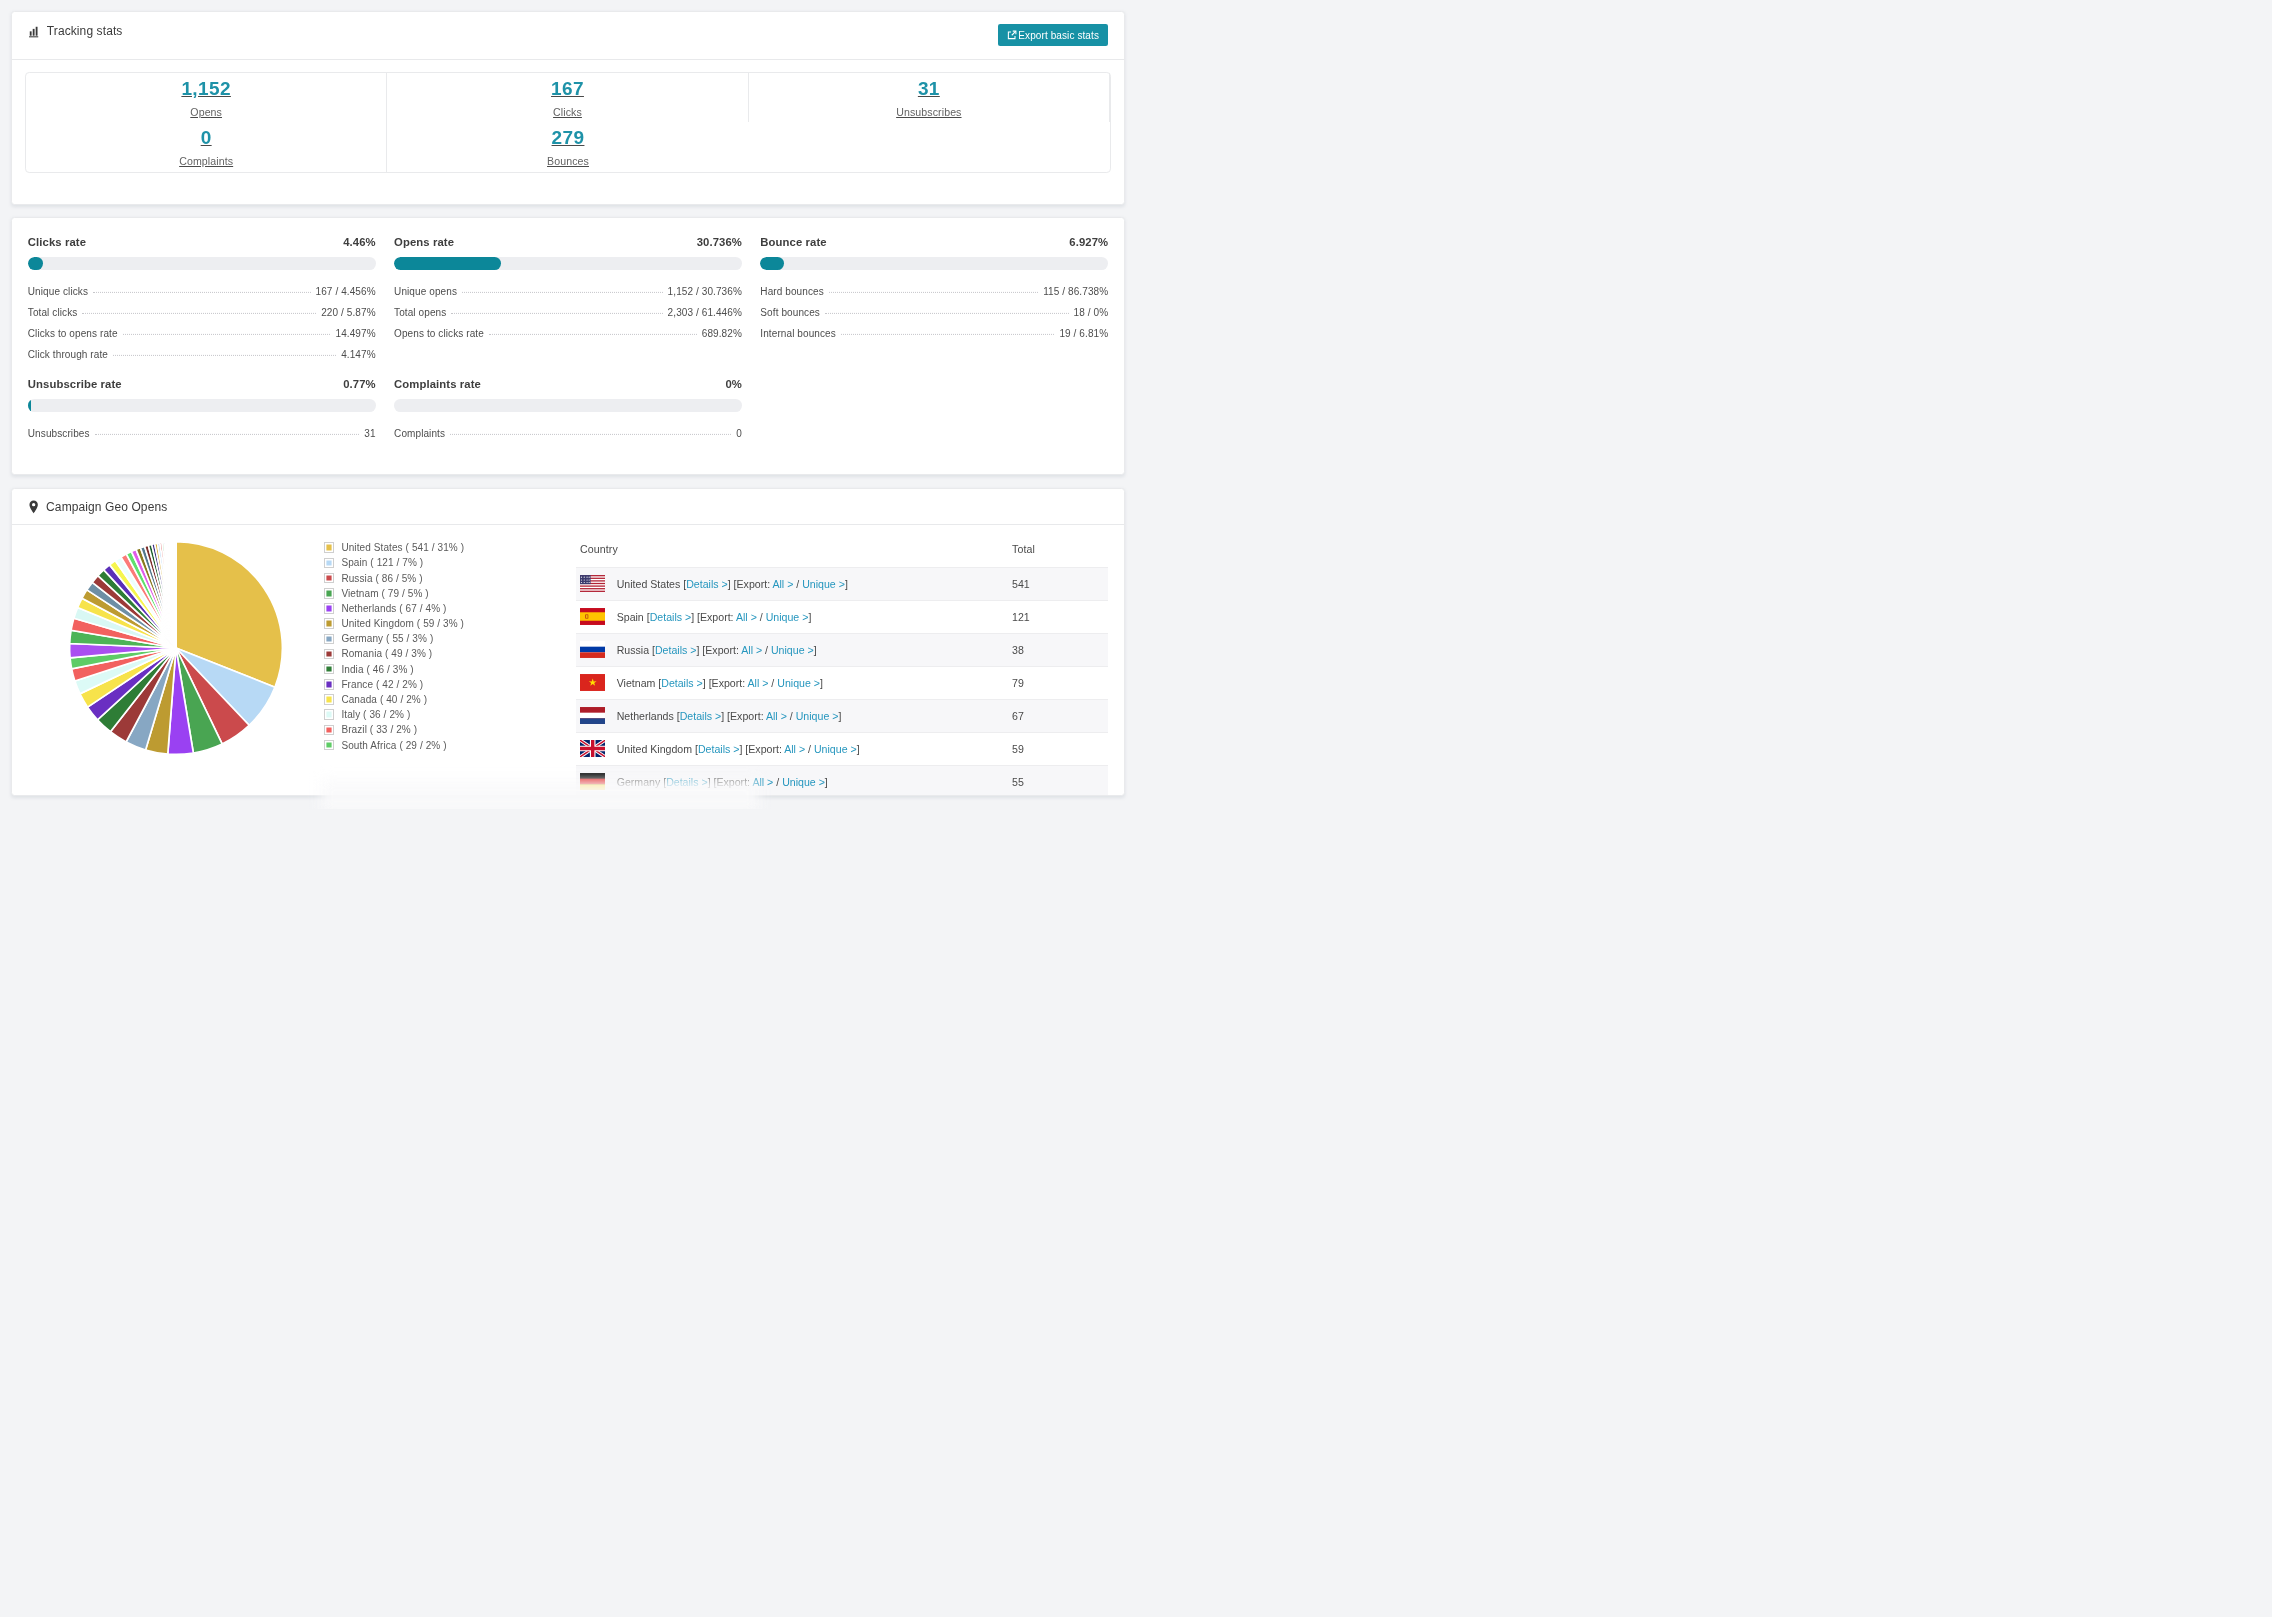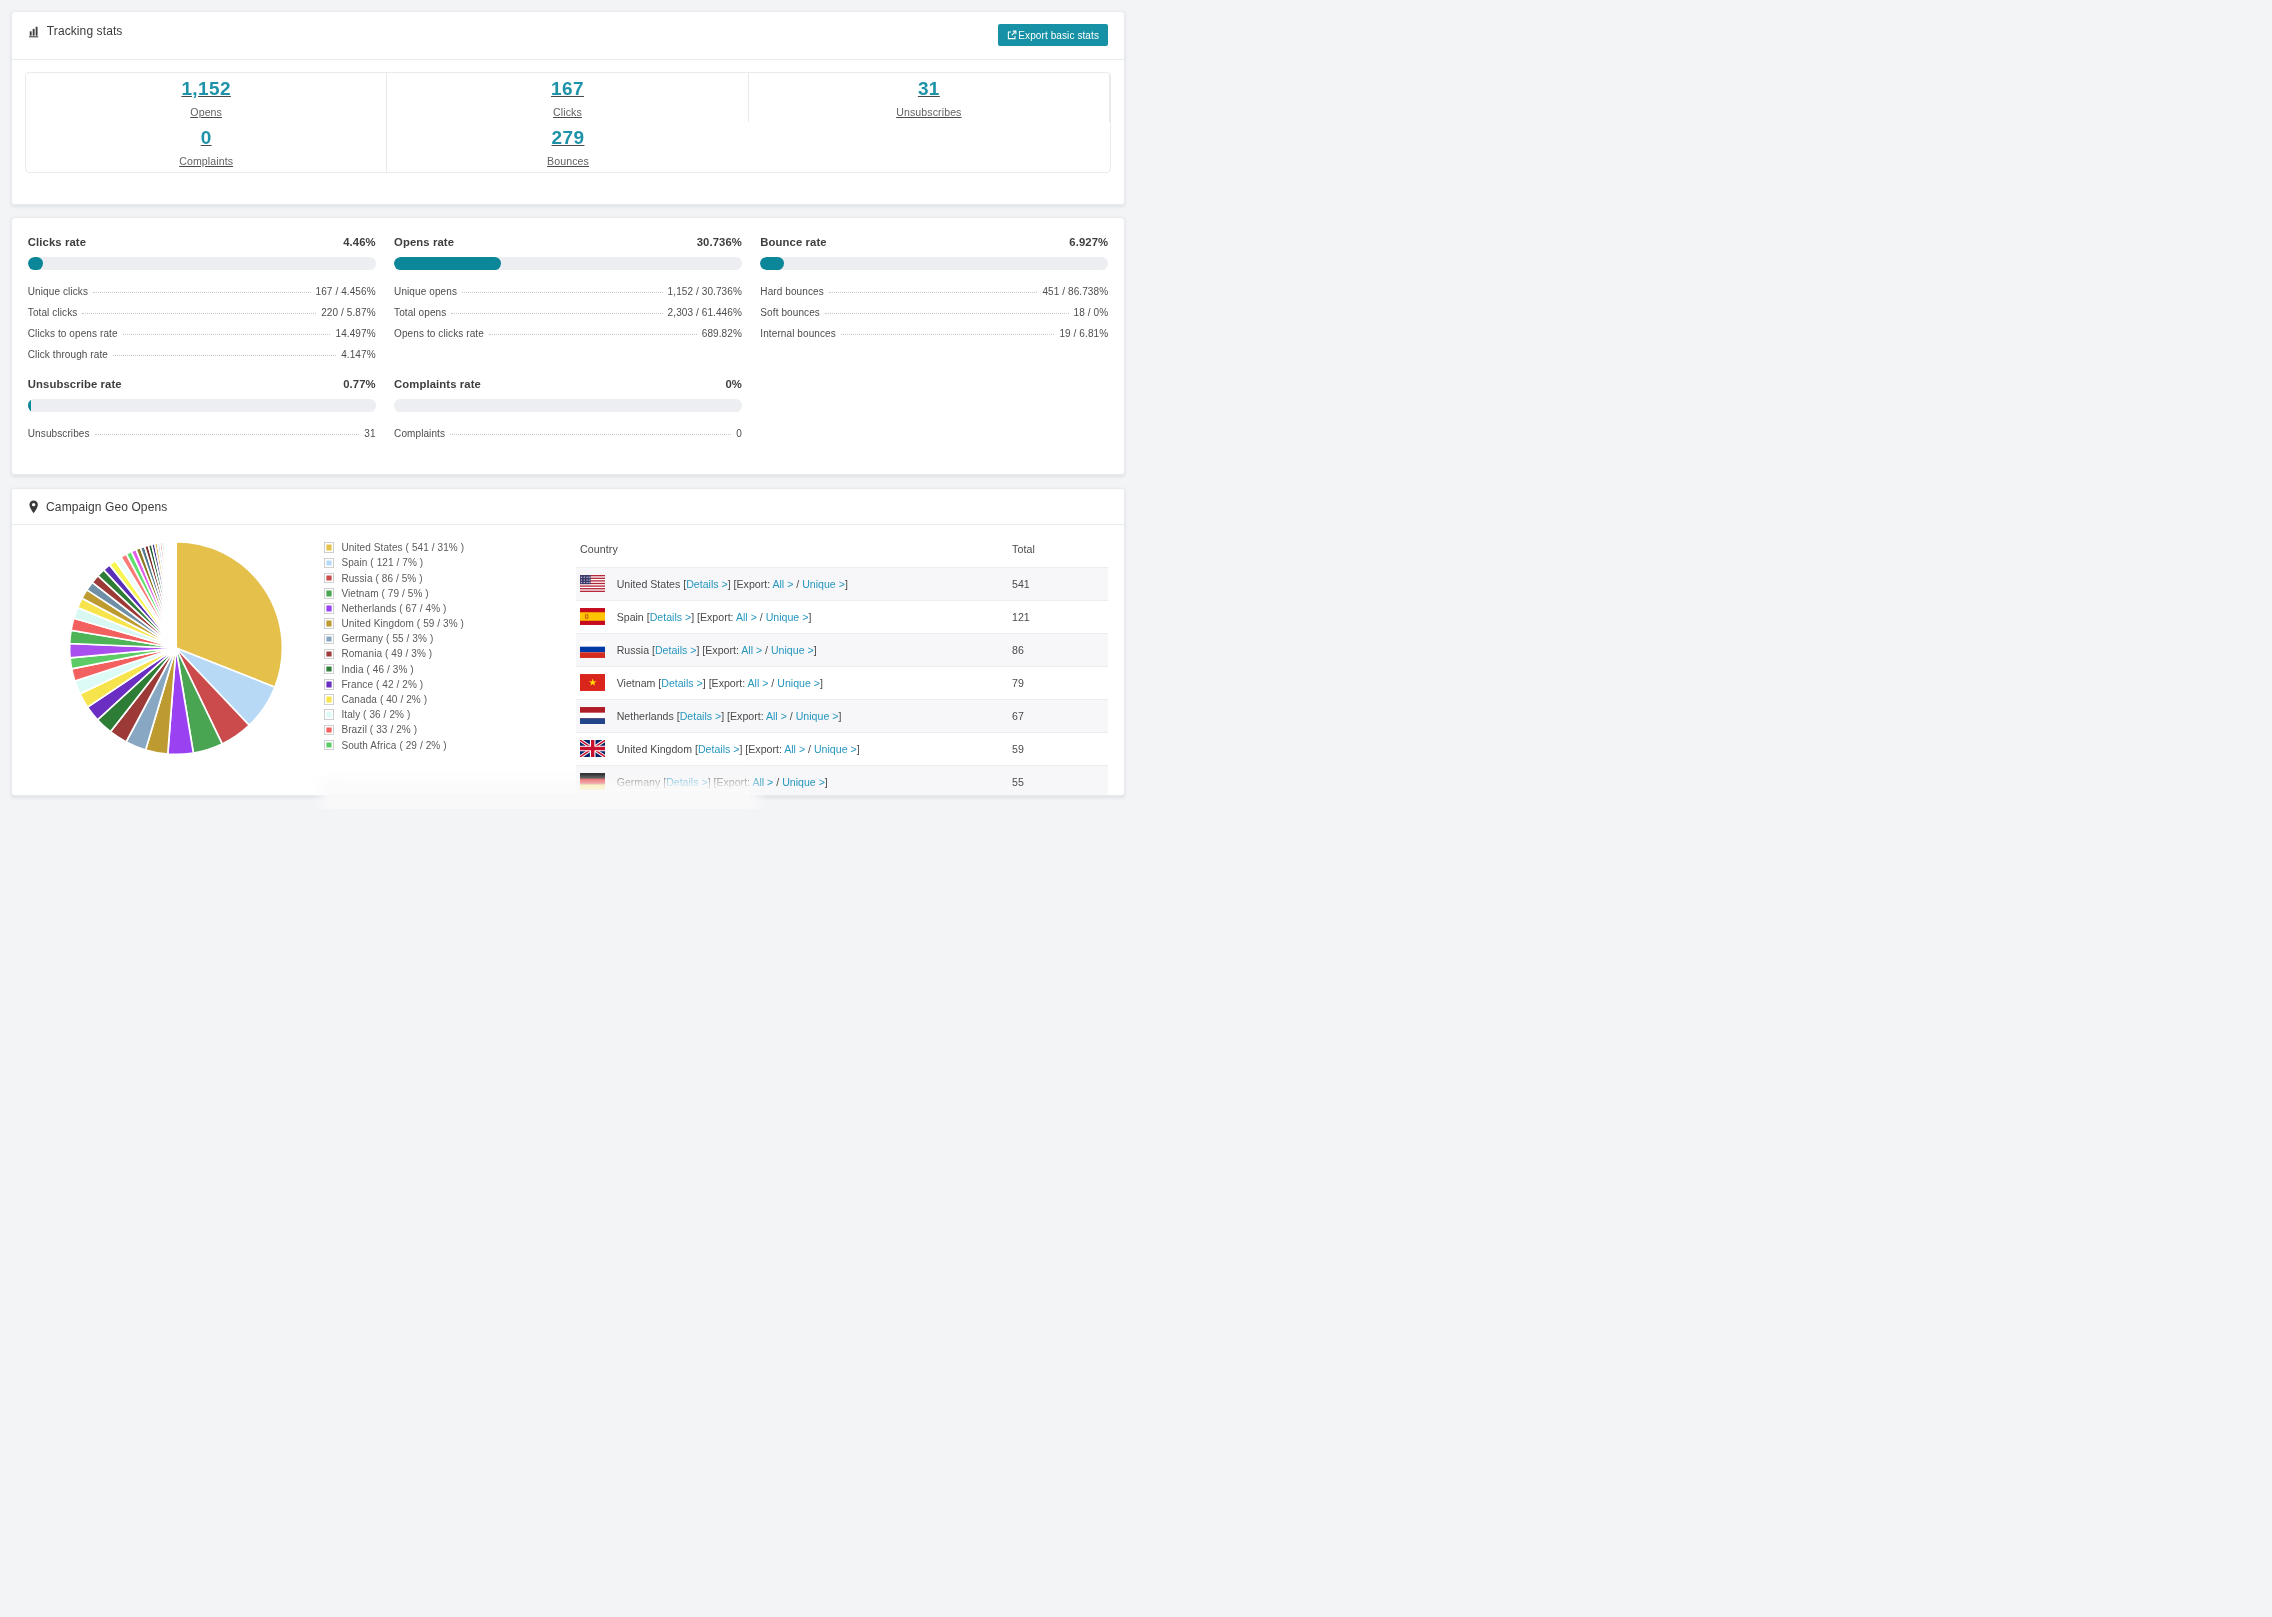--- a/index.html
+++ b/index.html
@@ -185,21 +185,21 @@
             <span class="rate-title">Bounce rate</span>
             <span class="rate-pct">6.927%</span>
           </div>
           <div class="bar">
             <div class="fill" style="width: 6.927%;"></div>
           </div>
           <div class="rate-rows">
             <div class="rrow">
               <span>Hard bounces</span>
               <span class="leader"></span>
-              <span class="rvalue">451 / 86.738%</span>
+              <span class="rvalue">115 / 86.738%</span>
             </div>
             <div class="rrow">
               <span>Soft bounces</span>
               <span class="leader"></span>
               <span class="rvalue">18 / 0%</span>
             </div>
             <div class="rrow">
               <span>Internal bounces</span>
               <span class="leader"></span>
               <span class="rvalue">19 / 6.81%</span>
@@ -428,21 +428,21 @@
                 <td>
                   <div class="crow">
                     <span class="flag"><svg width="25.4" height="17" viewBox="0 0 36 24">
                         <rect width="36" height="24" fill="#ffffff"></rect>
                         <rect y="8" width="36" height="8" fill="#0039a6"></rect>
                         <rect y="16" width="36" height="8" fill="#d52b1e"></rect>
                       </svg></span>
                     <span>Russia [<a class="lnk">Details &gt;</a>] [Export: <a class="lnk">All &gt;</a> / <a class="lnk">Unique &gt;</a>]</span>
                   </div>
                 </td>
-                <td class="c-total">86</td>
+                <td class="c-total">38</td>
               </tr>
               <tr>
                 <td>
                   <div class="crow">
                     <span class="flag"><svg width="25.4" height="17" viewBox="0 0 36 24">
                         <rect width="36" height="24" fill="#da251d"></rect>
                         <polygon points="18,6.2 19.35,10.65 23.5,10.2 20.2,12.7 21.4,16.7 18,14.3 14.6,16.7 15.8,12.7 12.5,10.2 16.65,10.65" fill="#ffde00"></polygon>
                       </svg></span>
                     <span>Vietnam [<a class="lnk">Details &gt;</a>] [Export: <a class="lnk">All &gt;</a> / <a class="lnk">Unique &gt;</a>]</span>
                   </div>

